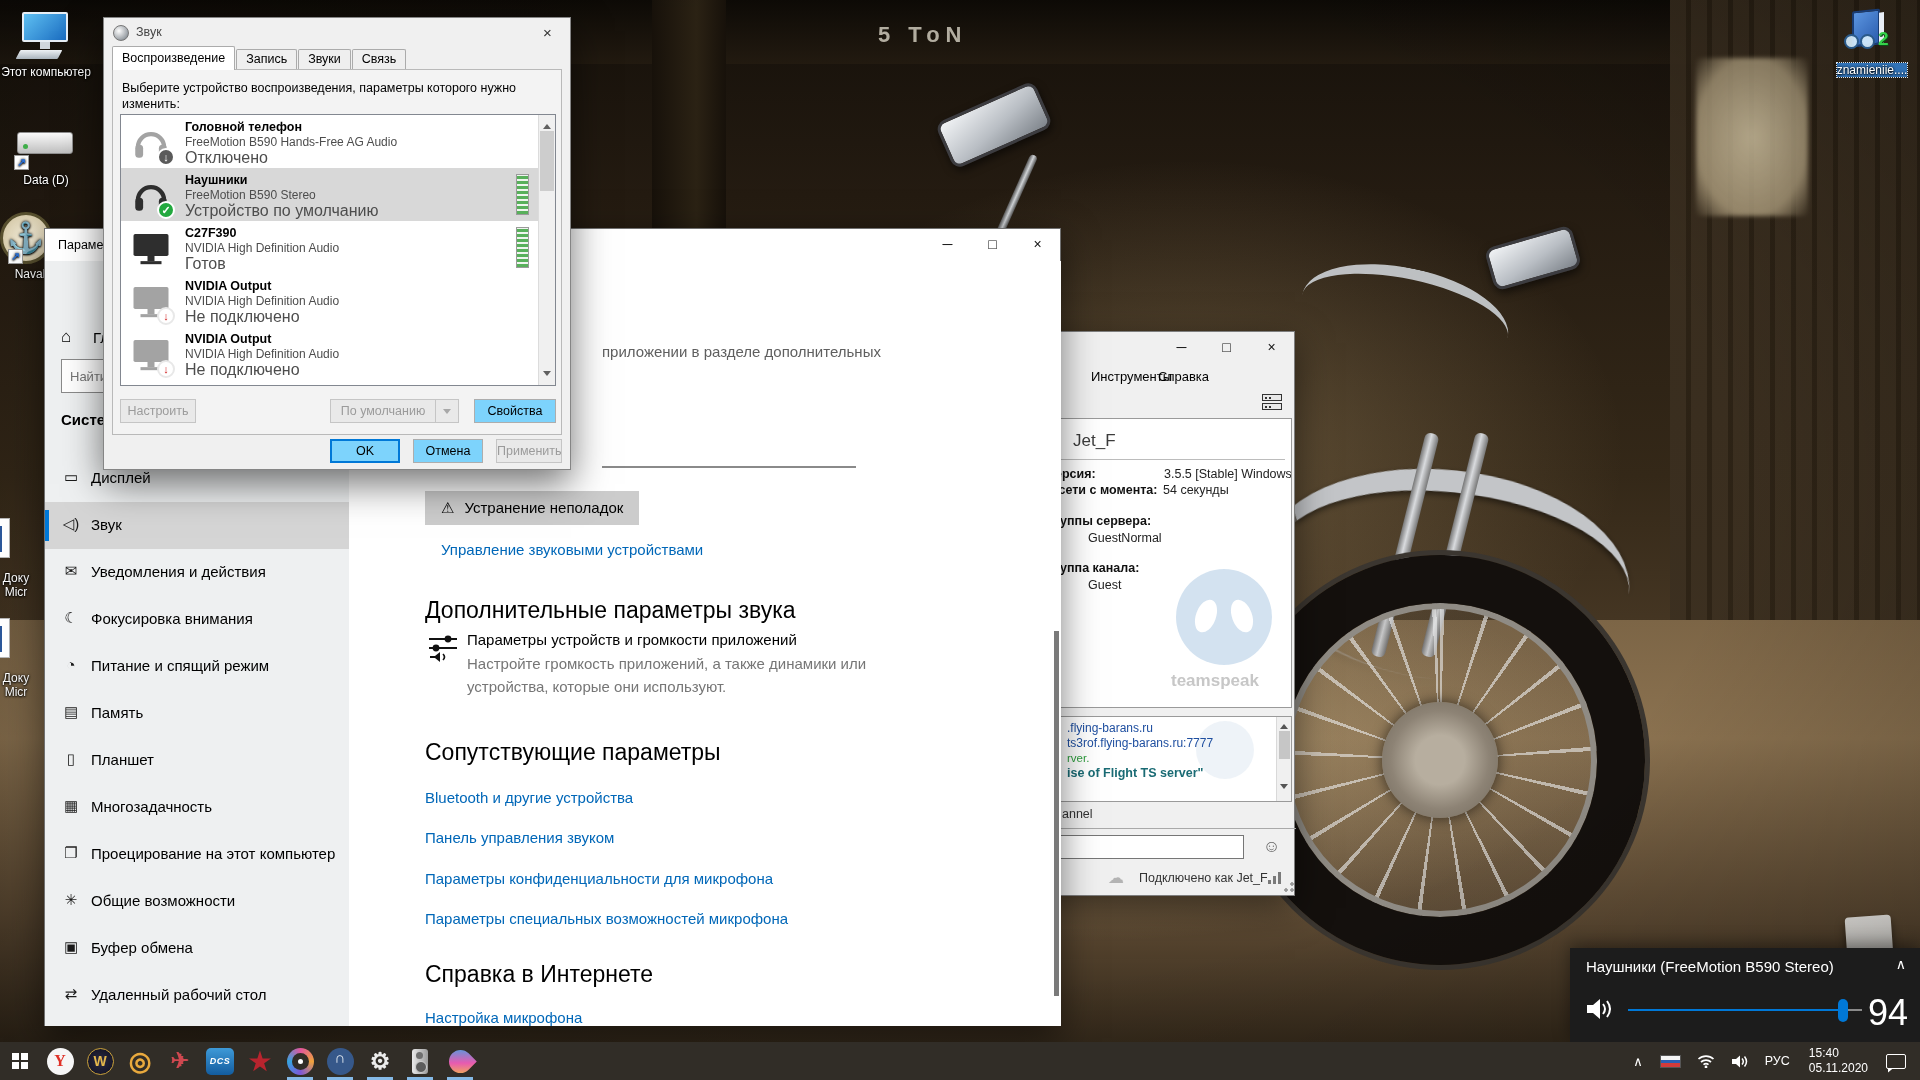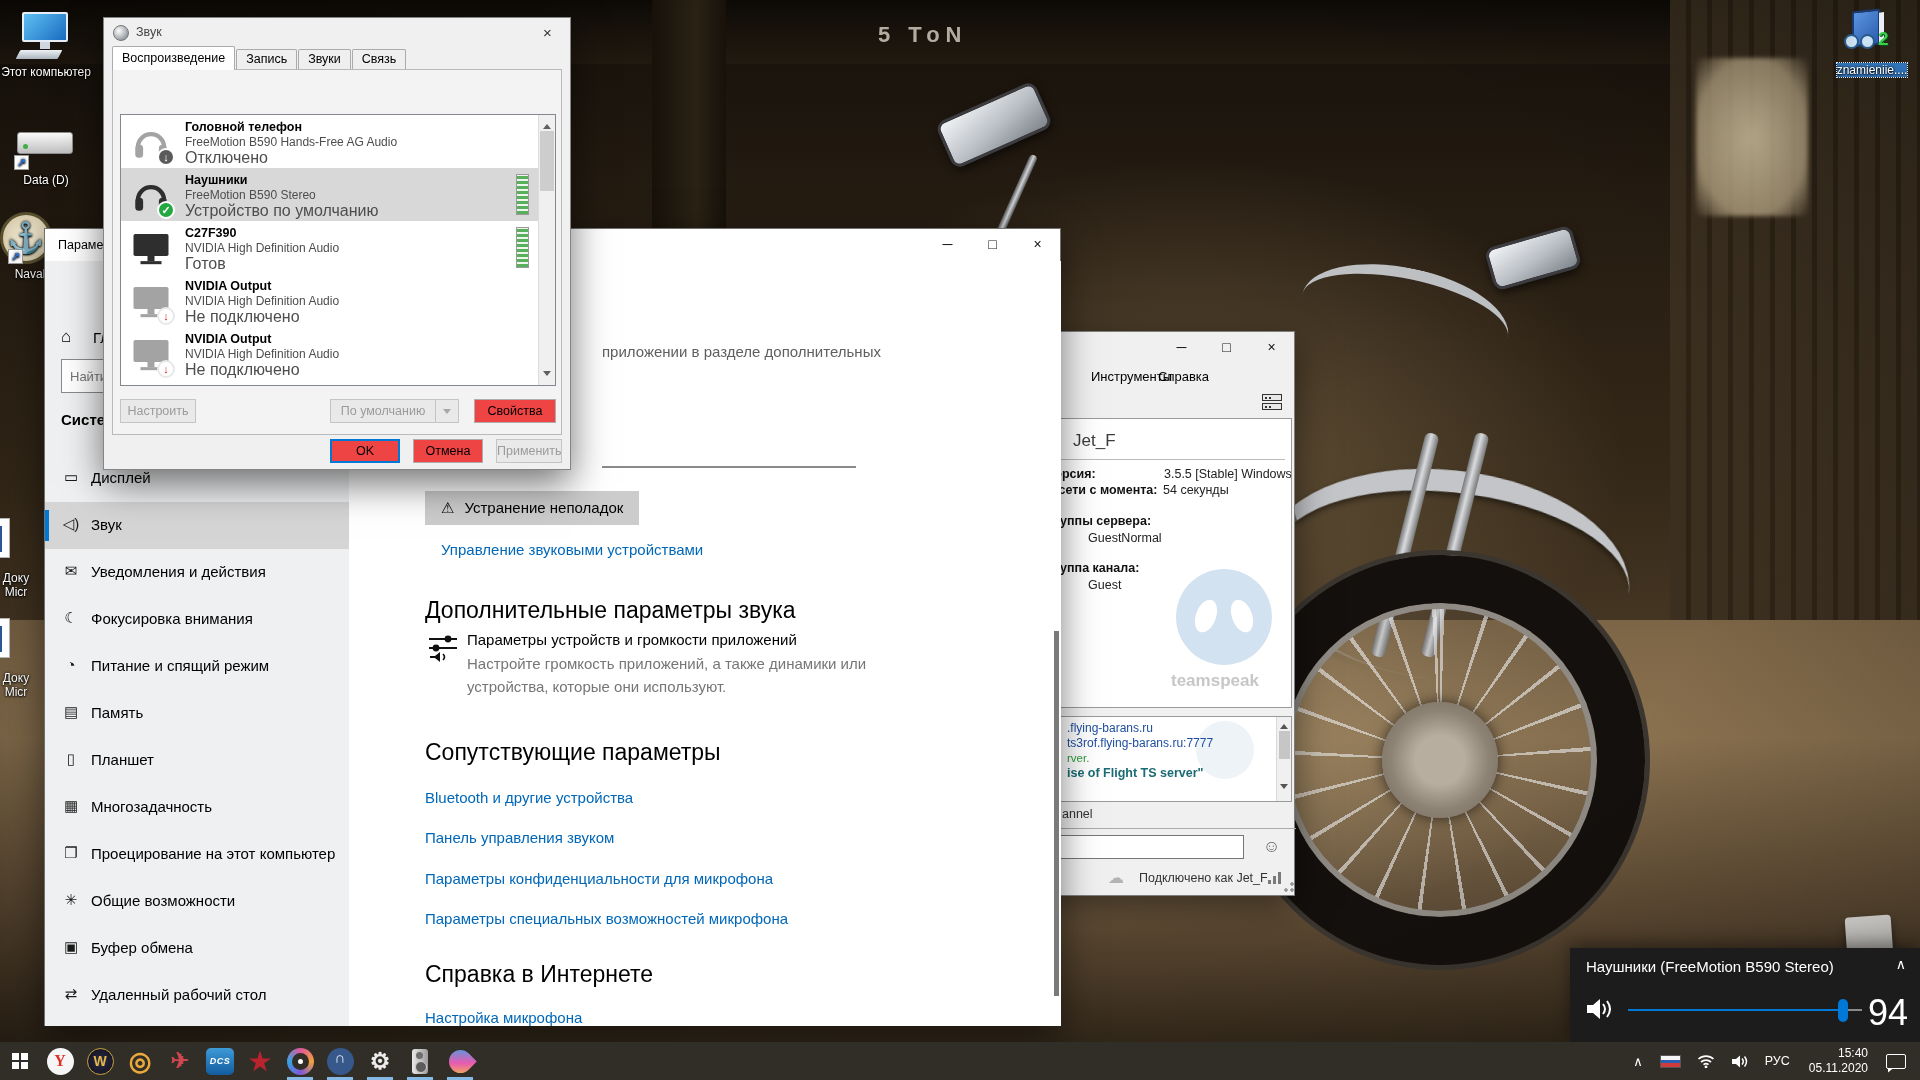--- a/index.html
+++ b/index.html
@@ -168,21 +168,21 @@
   .dev-name { font-size:12.5px; font-weight:bold; color:#000; }
   .dev-desc { font-size:12px; color:#4d4d4d; }
   .dev-status { font-size:16px; color:#4d4d4d; }
   .meter { position:absolute; right:26px; top:6px; width:13px; height:41px; border:1px solid #9a9a9a;
     background:repeating-linear-gradient(to top,#58b05b 0 3px,#eef5ee 3px 5px); }
   .dl-scroll { position:absolute; right:0; top:0; width:17px; height:100%; background:#f0f0f0; border-left:1px solid #dcdcdc; }
   .dl-scroll .tri-u { margin:5px auto 0; width:0; height:0; border:4px solid transparent; border-bottom:5px solid #606060; }
   .dl-scroll .tri-d { position:absolute; bottom:5px; left:4px; width:0; height:0; border:4px solid transparent; border-top:5px solid #606060; }
   .dl-scroll .thumb { position:absolute; top:16px; left:1px; width:14px; height:60px; background:#cdcdcd; }
   .dlg-btnrow { position:absolute; left:0; top:381px; width:100%; height:28px; }
-  .wbtn { position:absolute; height:24px; font-size:12.5px; font-family:"Liberation Sans",sans-serif; background:#ef4444; border:1px solid #adadad; color:#000; text-align:center; }
+  .wbtn { position:absolute; height:24px; font-size:12.5px; font-family:"Liberation Sans",sans-serif; background:#7dd3fc; border:1px solid #adadad; color:#000; text-align:center; }
   .wbtn.dis { color:#9b9b9b; background:#e9e9e9; border-color:#c5c5c5; }
   .b-conf { left:16px; width:76px; }
   .b-defl { left:226px; width:106px; }
   .b-defarrow { left:331px; width:24px; }
   .b-defarrow::after { content:""; position:absolute; left:7px; top:9px; border:4px solid transparent; border-top:5px solid #a8a8a8; }
   .b-props { left:370px; width:82px; }
   .dlg-botrow { position:absolute; left:0; top:421px; width:100%; height:30px; }
   .b-ok { left:226px; width:70px; border:2px solid #0078d7; }
   .b-cancel { left:309px; width:70px; }
   .b-apply { left:392px; width:66px; }
@@ -222,21 +222,21 @@
   .tb-gear .tbg { color:#ececec; font-size:23px; }
   .tb-speaker .tbi { display:block; width:16px; height:25px; border-radius:3px; background:linear-gradient(90deg,#e9e9e9,#9c9c9c); }
   .tb-speaker .tbi::before { content:""; position:absolute; left:4px; top:3px; width:7px; height:7px; border-radius:50%; background:#6f6f6f; }
   .tb-speaker .tbi::after { content:""; position:absolute; left:3px; top:12px; width:10px; height:10px; border-radius:50%; background:#5c5c5c; border:1px solid #cfcfcf; }
   .tb-drop .tbi { display:block; width:23px; height:23px; border-radius:50% 0 50% 50%; transform:rotate(45deg); background:linear-gradient(135deg,#39a7e8,#e85ab0 55%,#f3c43d); }
   .tray { margin-left:auto; display:flex; align-items:center; height:38px; }
   .tray-chev { color:#fff; font-size:13px; padding:0 9px; }
   .tray-flag { width:21px; height:13px; border:1px solid #555; margin:0 8px; background:linear-gradient(180deg,#f5f5f5 0 33%,#2b5fb4 33% 66%,#d23b3b 66%); }
   .tray-ic { padding:0 8px; display:flex; align-items:center; }
   .tray-lang { color:#fff; font-size:12.5px; padding:0 9px; }
-  .tray-clock { color:#fff; font-size:12px; text-align:right; line-height:15px; padding:0 10px; }
+  .tray-clock { color:#fff; font-size:12px; line-height:15px; padding:0 10px; }
   .tray-ac { position:relative; width:20px; height:15px; border:1.6px solid #fff; border-radius:2px; margin:0 14px 0 8px; }
   .tray-ac::after { content:""; position:absolute; left:1px; bottom:-5px; width:6px; height:5px; background:#fff; clip-path:polygon(0 0,100% 0,0 100%); }
 </style>
 </head>
 <body>
 
 <div id="stage">
 
   <div id="wallpaper" class="abs">
     <div class="abs beam-top"></div>
@@ -476,20 +476,24 @@
       <span class="dlg-close">×</span>
     </div>
     <div class="tabs">
 
     <span class="tab active">Воспроизведение</span>
         <span class="tab">Запись</span>
         <span class="tab">Звуки</span>
         <span class="tab">Связь</span>
       </div>
     <div class="tab-frame"></div>
+    <div class="instr">
+      <div>Выберите устройство воспроизведения, параметры которого нужно</div>
+      <div>изменить:</div>
+    </div>
     <div class="dev-list">
       <div>
 
       <div class="dev-row">
             <span class="dev-art t-hs t-gray">
               <svg viewBox="0 0 48 48">
                 <g class="g-hp">
                   <path d="M9 30 a15 15 0 0 1 30 0" fill="none" stroke="currentColor" stroke-width="5"></path>
                   <rect x="6" y="27" width="9" height="15" rx="4" fill="currentColor"></rect>
                   <rect x="33" y="27" width="9" height="15" rx="4" fill="currentColor"></rect>

